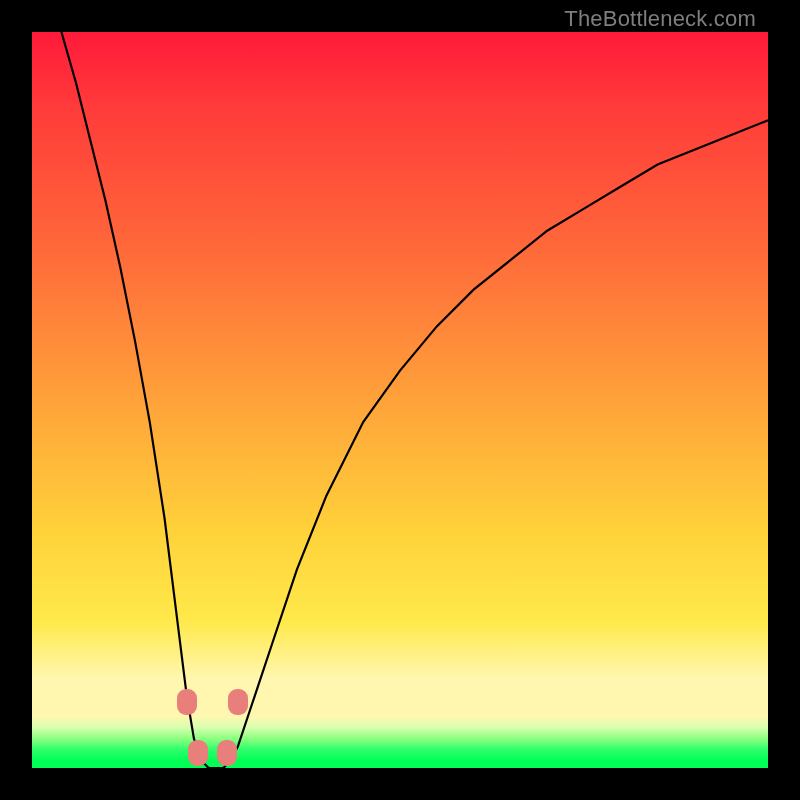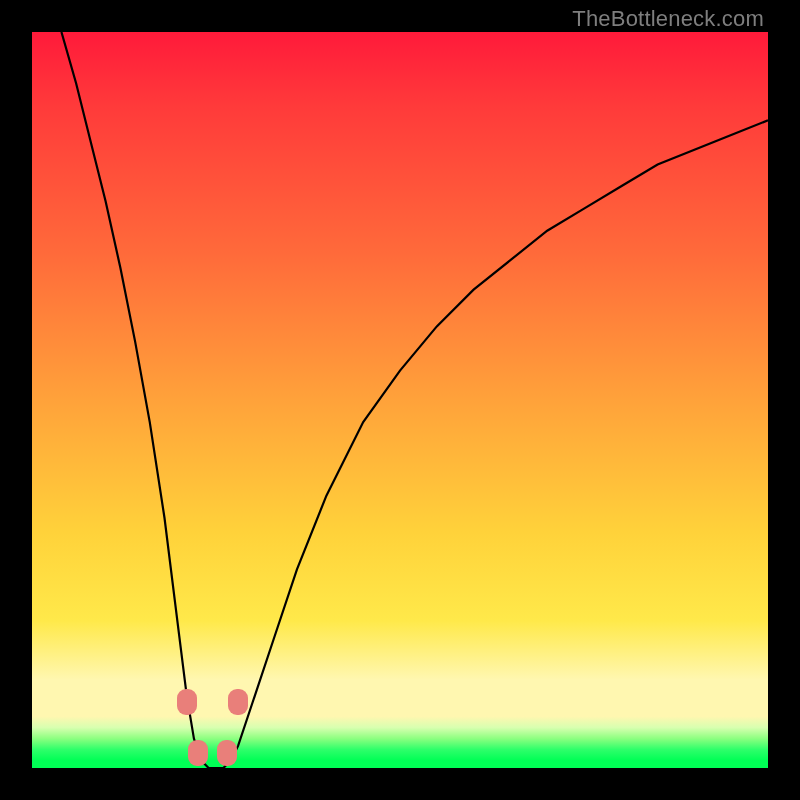--- a/index.html
+++ b/index.html
@@ -58,21 +58,21 @@
     position: absolute;
     width: 20px;
     height: 26px;
     border-radius: 9px;
     background: #e97f7a;
     transform: translate(-50%, -50%);
   }
   .watermark {
     position: absolute;
     top: 6px;
-    right: 36px;
+    right: 44px;
     color: #7e7e7e;
     font-size: 22px;
     letter-spacing: 0.2px;
     user-select: none;
   }
 </style>
 </head>
 <body>
 
 <div class="stage">

